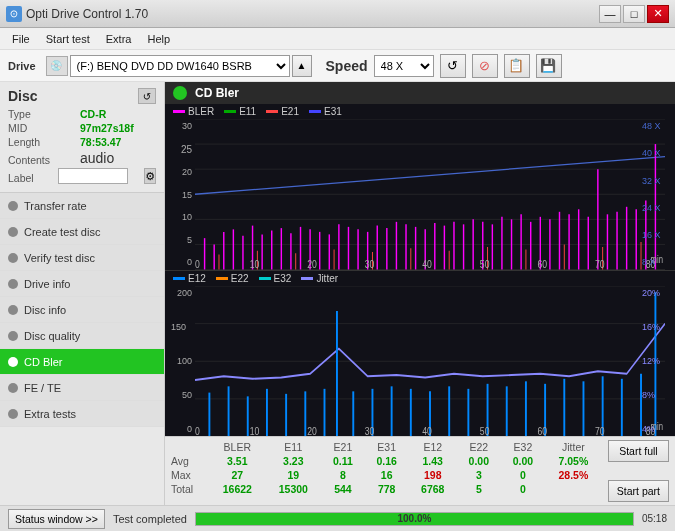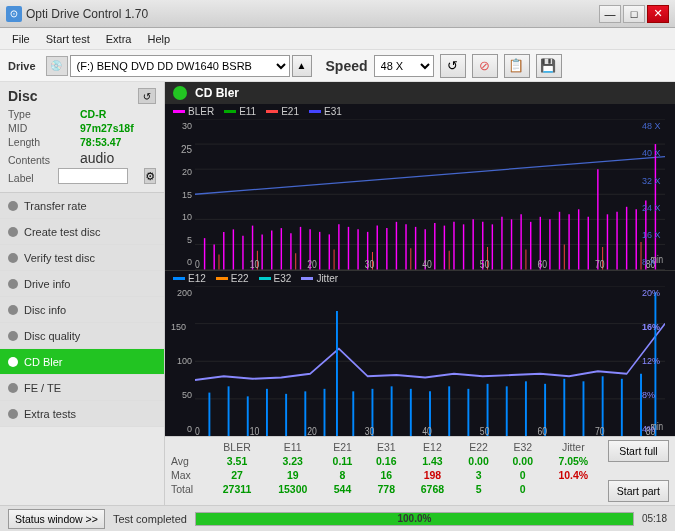--- a/index.html
+++ b/index.html
@@ -478,21 +478,21 @@
         <div style="position:absolute;left:0;top:0;height:100%;width:30px;display:flex;flex-direction:column;justify-content:space-between;padding:2px 0;">
           <span style="color:#aaa;font-size:9px;text-align:right;padding-right:3px;">200</span>
           <span style="color:#aaa;font-size:9px;text-align:center;padding-right:3px;">150</span>
           <span style="color:#aaa;font-size:9px;text-align:right;padding-right:3px;">100</span>
           <span style="color:#aaa;font-size:9px;text-align:right;padding-right:3px;">50</span>
           <span style="color:#aaa;font-size:9px;text-align:right;padding-right:3px;">0</span>
         </div>
 
         <div style="position:absolute;right:0;top:0;height:100%;width:35px;display:flex;flex-direction:column;justify-content:space-between;padding:2px 0;">
           <span style="color:#8888ff;font-size:9px;padding-left:2px;">20%</span>
-          <span style="color:#8888ff;font-size:9px;padding-left:2px;font-weight:bold;">16%</span>
+          <span style="color:#8888ff;font-size:9px;padding-left:2px;">16%</span>
           <span style="color:#8888ff;font-size:9px;padding-left:2px;">12%</span>
           <span style="color:#8888ff;font-size:9px;padding-left:2px;">8%</span>
           <span style="color:#8888ff;font-size:9px;padding-left:2px;">4%</span>
         </div>
       </div>
     </div>
 
     <div style="background:#e8e8e8;border-top:1px solid #ccc;padding:3px 6px;">
       <div style="display:flex;align-items:flex-start;gap:6px;">
         <div style="flex:1;">
@@ -524,25 +524,25 @@
               </tr>
               <tr>
                 <td class="row-label">Max</td>
                 <td class="green">27</td>
                 <td class="green">19</td>
                 <td class="green">8</td>
                 <td class="green">16</td>
                 <td class="red">198</td>
                 <td class="green">3</td>
                 <td class="green">0</td>
-                <td class="red">10.4%</td>
+                <td class="red">28.5%</td>
               </tr>
               <tr>
                 <td class="row-label">Total</td>
-                <td class="green">27311</td>
+                <td class="green">16622</td>
                 <td class="green">15300</td>
                 <td class="green">544</td>
                 <td class="green">778</td>
                 <td class="green">6768</td>
                 <td class="green">5</td>
                 <td class="green">0</td>
                 <td></td>
               </tr>
             </tbody>
           </table>

